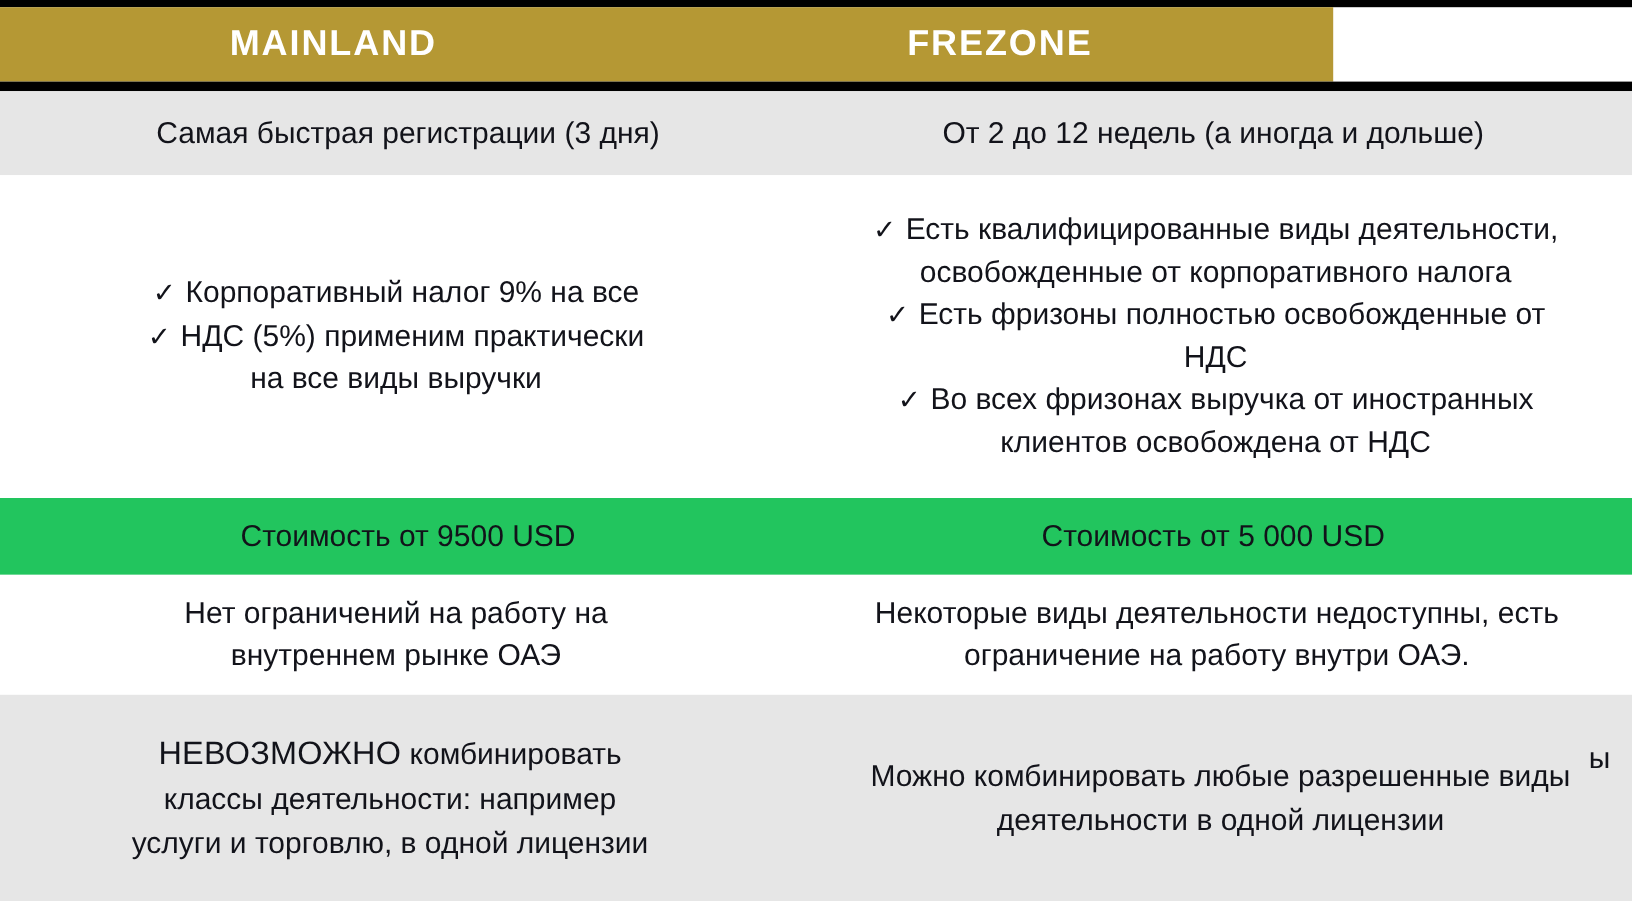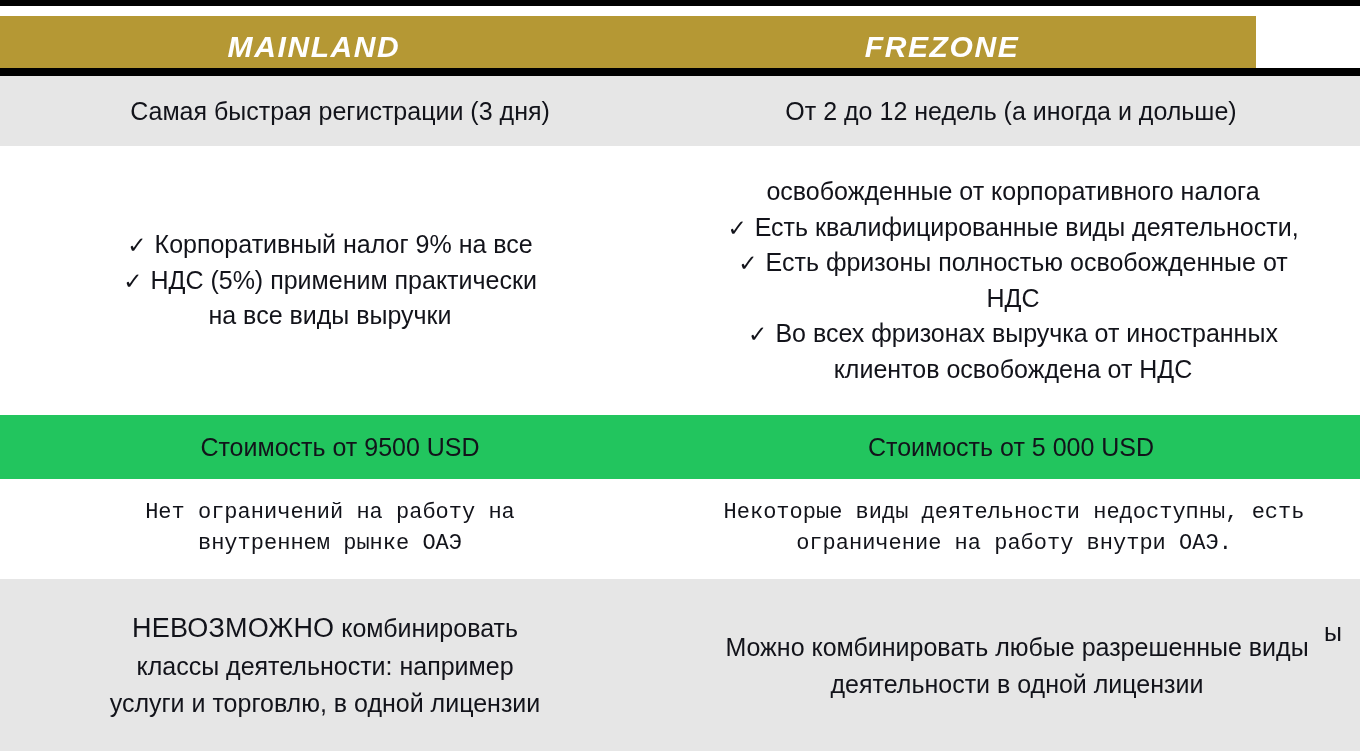--- a/index.html
+++ b/index.html
@@ -24,26 +24,25 @@
   
   .top-rule {
     position: absolute;
     left: 0; top: 0;
     width: 1360px;
     height: 6px;
     background: #000000;
   }
   .header-band {
     position: absolute;
-    left: 0; top: 16px;
-    width: 1256px;
+    left: 0; top: 6px;
+    width: 1111px;
     height: 62px;
     background: #b59834;
     display: flex;
-    font-style: italic;
   }
   .header-cell {
     flex: 0 0 50%;
     display: flex;
     align-items: center;
     justify-content: center;
   }
   .header-cell .htxt {
     color: #ffffff;
     font-weight: 700;
@@ -108,21 +107,21 @@
 
   
   .r1 { height: 70px; }
   .r2 { height: 269px; }
   .r3 { height: 64px; }
   .r4 { height: 100px; }
   .r5 { height: 173px; }
 
   .r2 .cell { font-size: 25px; line-height: 1.42; }
   .r3 .cell { font-size: 25px; }
-  .r4 .cell { font-size: 22px; line-height: 1.40; font-family: Liberation Mono, monospace; }
+  .r4 .cell { font-size: 25px; line-height: 1.40; }
   .r5 .cell { font-size: 25px; line-height: 1.48; }
 
   .r5 .cell.left  { padding-left: 40px; padding-right: 70px; }
   .r5 .cell.right { padding-left: 34px; padding-right: 40px; }
 
   .r2 .cell.left  { padding-left: 56px; padding-right: 76px; }
   .r2 .cell.right { padding-left: 16px; padding-right: 30px; }
 
   .r4 .cell.left  { padding-left: 56px; padding-right: 76px; }
   .r4 .cell.right { padding-left: 24px; padding-right: 36px; }
@@ -169,22 +168,22 @@
       </div>
     </div>
 
     <div class="row plain r2" style="background: rgb(255, 255, 255);">
       <div class="cell left" style="color: rgb(18, 19, 26); align-items: center;">
         <span class="line bullet">Корпоративный налог 9% на все</span>
         <span class="line bullet">НДС (5%) применим практически</span>
         <span class="line">на все виды выручки</span>
       </div>
       <div class="cell right" style="color: rgb(18, 19, 26);">
+        <span class="line bullet">Есть квалифицированные виды деятельности,</span>
         <span class="line">освобожденные от корпоративного налога</span>
-        <span class="line bullet">Есть квалифицированные виды деятельности,</span>
         <span class="line bullet">Есть фризоны полностью освобожденные от</span>
         <span class="line">НДС</span>
         <span class="line bullet">Во всех фризонах выручка от иностранных</span>
         <span class="line">клиентов освобождена от НДС</span>
       </div>
     </div>
 
     <div class="row shade r3" style="background: #22c55e;">
       <div class="cell left" style="color: rgb(18, 19, 26);">
         <span class="line">Стоимость от 9500 USD</span>

